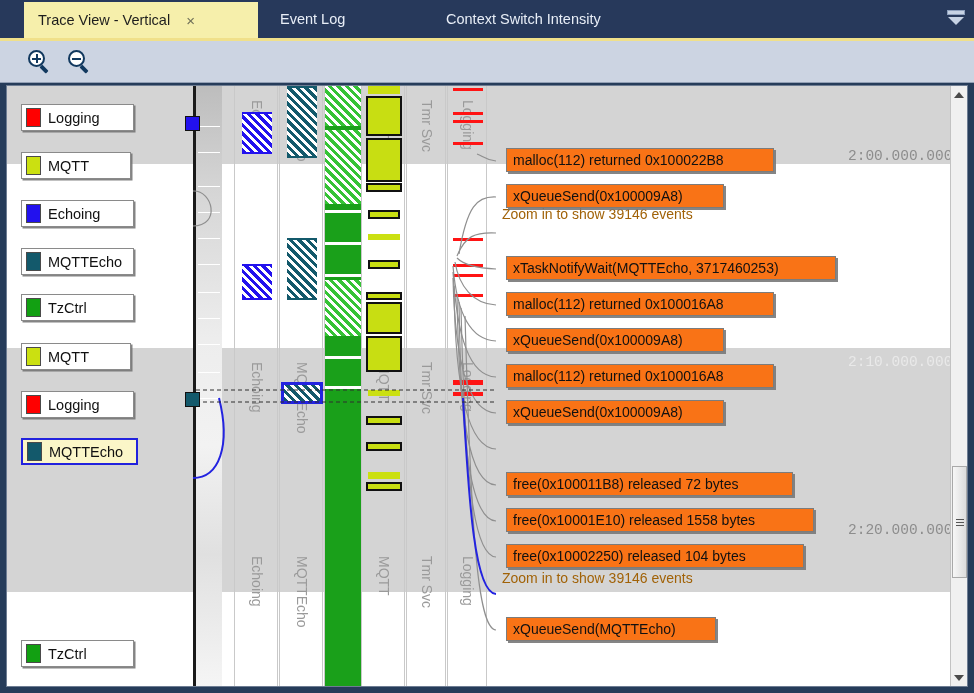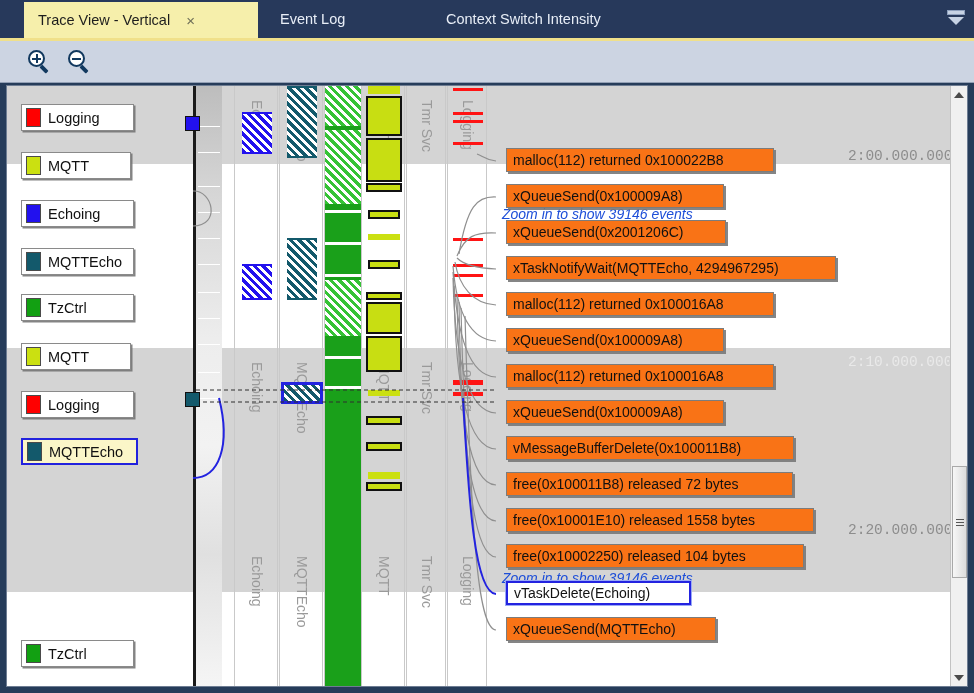--- a/index.html
+++ b/index.html
@@ -83,21 +83,21 @@
   .ovtick{position:absolute;left:2px;width:22px;height:1px;background:#ffffff;}
 
   
   .events{position:absolute;left:489px;top:0;width:455px;height:600px;background:#ffffff;overflow:hidden;}
   .events .band{position:absolute;left:0;width:455px;background:#d4d4d4;}
   .evsep{position:absolute;left:489px;top:0;width:2px;height:600px;background:#9a9a9a;}
   .ev{position:absolute;height:24px;background:#f97316;border:1px solid #7c7c7c;
       box-shadow:2px 2px 0 rgba(120,120,120,.9);display:flex;align-items:center;
       padding:0 6px;box-sizing:border-box;font-size:14px;color:#111;white-space:nowrap;cursor:pointer;}
   .ev.sel{border:2px solid #2323e0;box-shadow:0 0 0 1px #9aa9f5;background:#ffffff;}
-  .ghost{position:absolute;font-size:14px;color:#1d4ed8;white-space:nowrap;font-style:italic;}
+  .ghost{position:absolute;font-size:14px;color:#a16207;white-space:nowrap;}
   .ts{position:absolute;font-size:14.5px;color:#8d8d8d;white-space:nowrap;font-family:Liberation Mono, monospace;}
   .ts.onband{color:#e9e9e9;margin-top:10px;}
 
   
   .vscroll{position:absolute;right:0;top:0;width:17px;height:600px;background:#f0f0f0;
            border-left:1px solid #c2c2c2;box-sizing:border-box;cursor:pointer;}
   .vs-btn{position:absolute;left:0;width:16px;height:17px;background:#f0f0f0;
           display:flex;align-items:center;justify-content:center;cursor:pointer;}
   .vs-btn.up{top:0;} .vs-btn.dn{bottom:0;}
   .vs-btn i{display:block;width:0;height:0;border-left:5px solid transparent;
@@ -330,31 +330,28 @@
 
       <div class="ts" style="left:352px;top:62px;">2:00.000.000</div>
       <div class="ts onband" style="left:352px;top:258px;">2:10.000.000</div>
       <div class="ts" style="left:352px;top:436px;">2:20.000.000</div>
 
       <div class="ghost" style="left:6px;top:120px;">Zoom in to show 39146 events</div>
       <div class="ghost" style="left:6px;top:484px;">Zoom in to show 39146 events</div>
 
       <div class="ev" style="left:10px;top:62px;width:268px;">malloc(112) returned 0x100022B8</div>
       <div class="ev" style="left:10px;top:98px;width:218px;">xQueueSend(0x100009A8)</div>
-      <div class="ev" style="left:10px;top:134px;width:220px;">xQueueSend(0x2001206C)</div>
-      <div class="ev" style="left:10px;top:170px;width:330px;">xTaskNotifyWait(MQTTEcho, 4294967295)</div>
+      <div class="ev" style="left:10px;top:170px;width:330px;">xTaskNotifyWait(MQTTEcho, 3717460253)</div>
       <div class="ev" style="left:10px;top:206px;width:268px;">malloc(112) returned 0x100016A8</div>
       <div class="ev" style="left:10px;top:242px;width:218px;">xQueueSend(0x100009A8)</div>
       <div class="ev" style="left:10px;top:278px;width:268px;">malloc(112) returned 0x100016A8</div>
       <div class="ev" style="left:10px;top:314px;width:218px;">xQueueSend(0x100009A8)</div>
-      <div class="ev" style="left:10px;top:350px;width:288px;">vMessageBufferDelete(0x100011B8)</div>
       <div class="ev" style="left:10px;top:386px;width:287px;">free(0x100011B8) released 72 bytes</div>
       <div class="ev" style="left:10px;top:422px;width:308px;">free(0x10001E10) released 1558 bytes</div>
       <div class="ev" style="left:10px;top:458px;width:298px;">free(0x10002250) released 104 bytes</div>
-      <div class="ev sel" style="left:10px;top:495px;width:185px;">vTaskDelete(Echoing)</div>
       <div class="ev" style="left:10px;top:531px;width:210px;">xQueueSend(MQTTEcho)</div>
     </div>
 
     <svg class="edges" viewBox="0 0 962 600">
       <g fill="none" stroke="#8f8f8f" stroke-width="1.2">
         <path d="M489,75 C478,74 476,70 470,68"></path>
         <path d="M489,111 C470,110 460,120 452,168"></path>
         <path d="M489,147 C468,146 458,150 450,170"></path>
         <path d="M489,183 C468,182 456,178 450,172"></path>
         <path d="M489,219 C466,218 452,200 448,176"></path>

